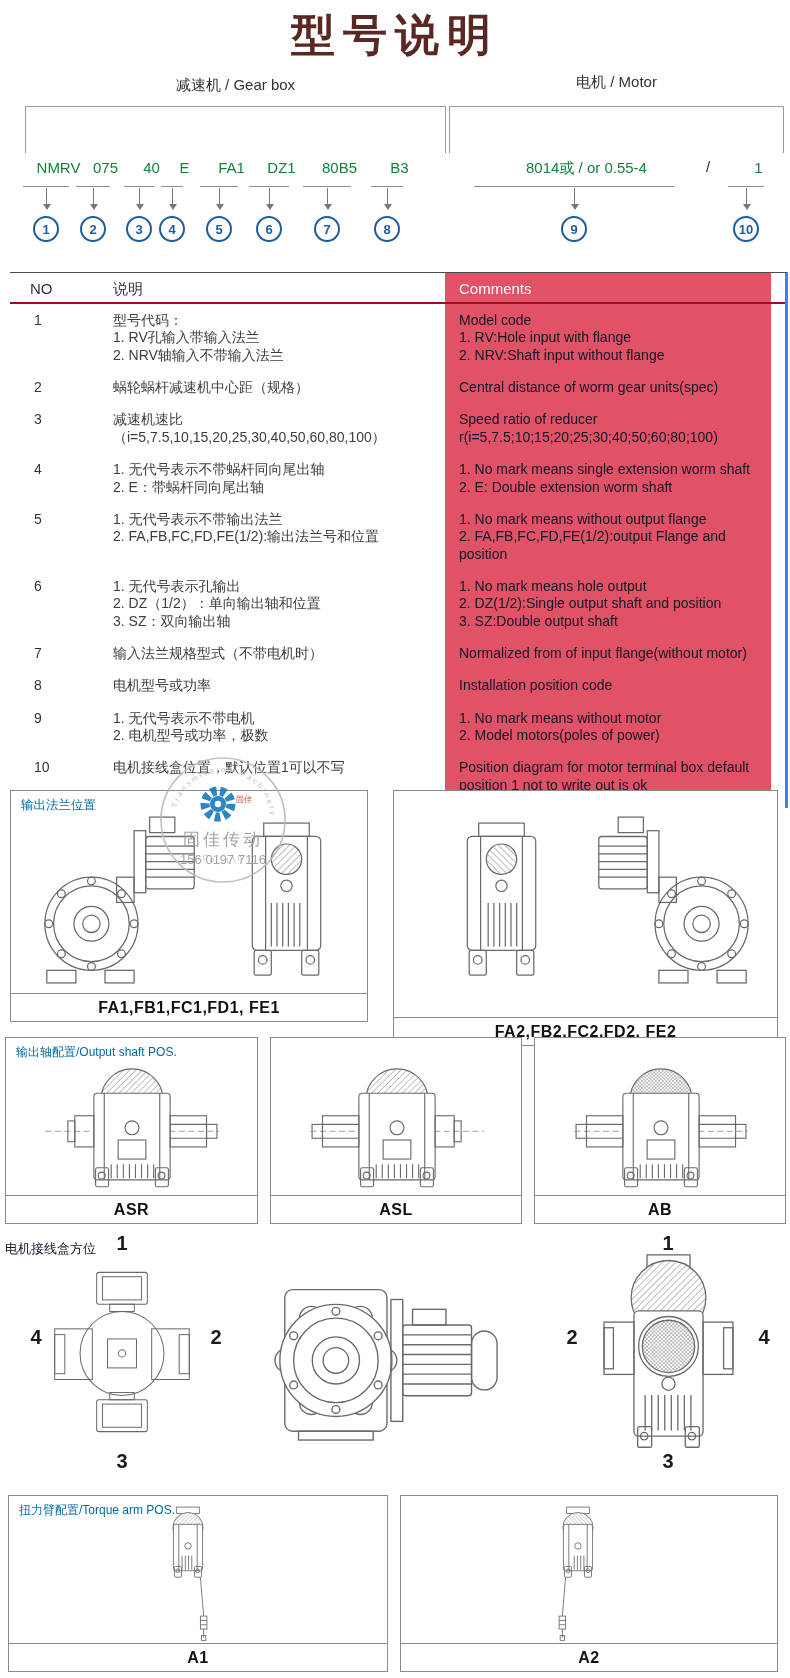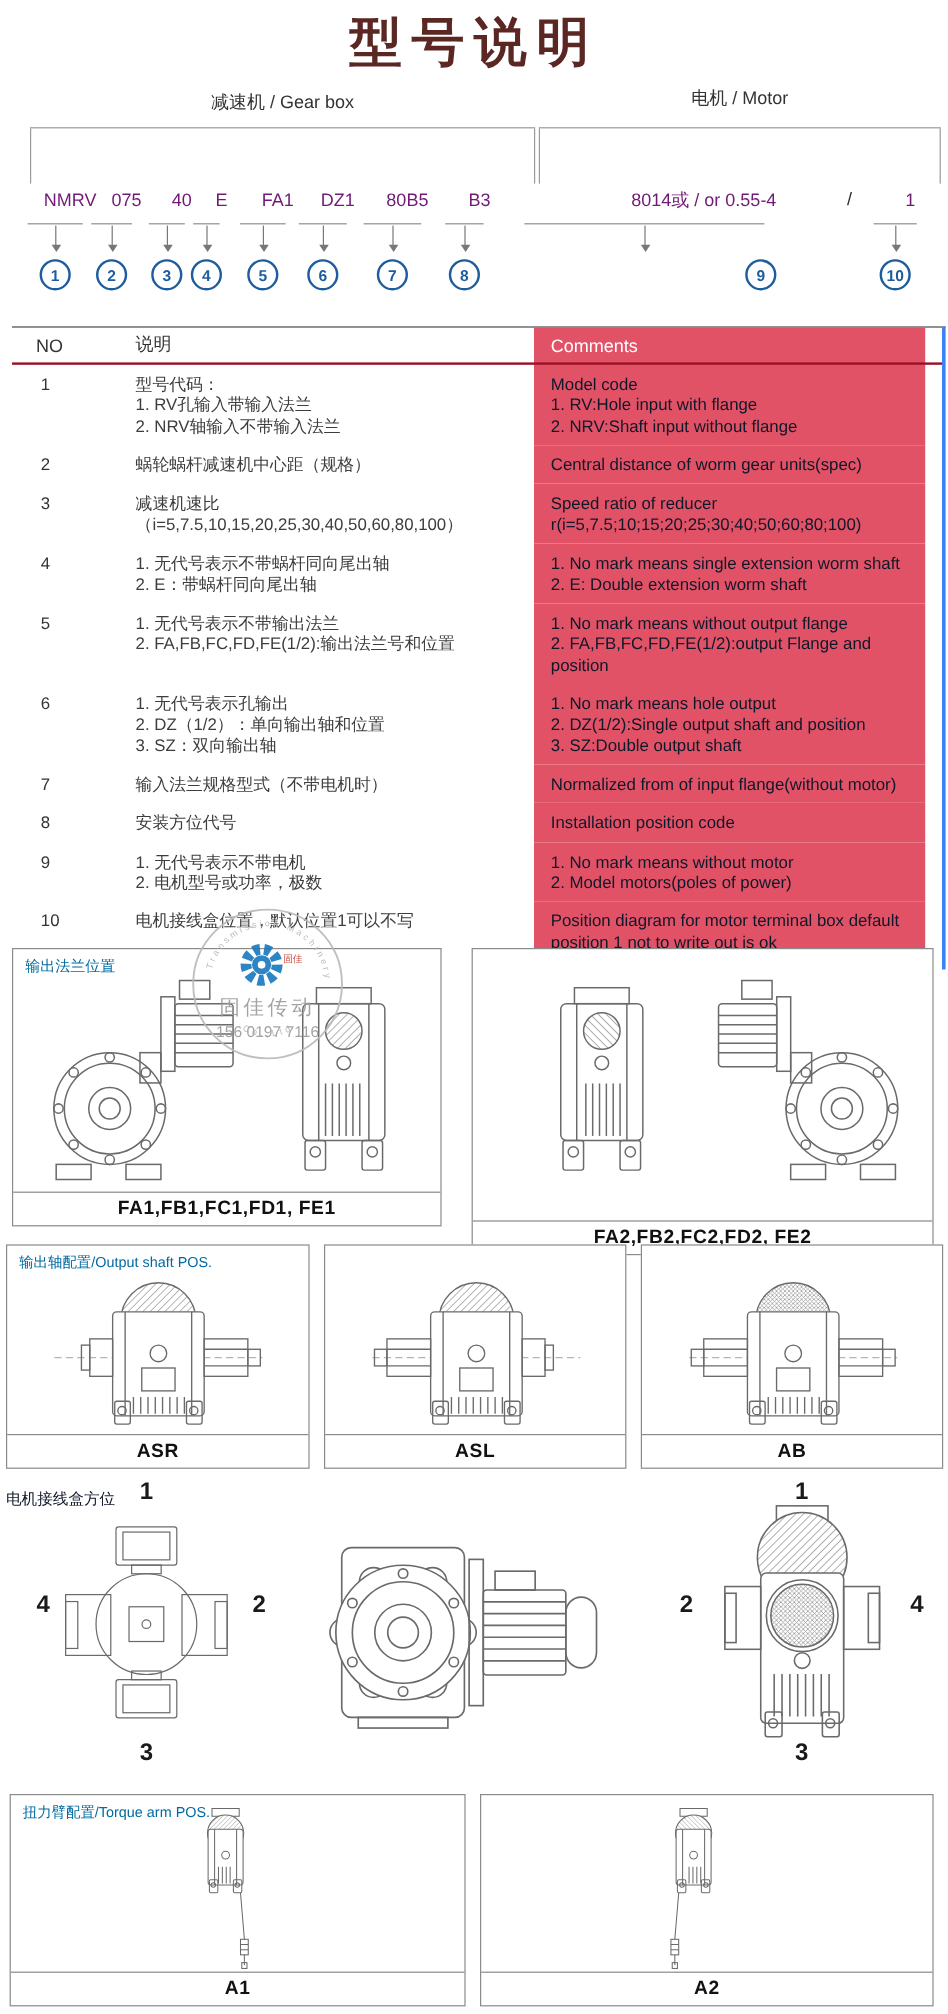--- a/index.html
+++ b/index.html
@@ -10,39 +10,39 @@
   .title{position:absolute;top:6px;left:0;width:100%;text-align:center;
          font-size:44px;font-weight:bold;color:#5a2723;letter-spacing:8px;}
 
   
   .diagram{position:absolute;top:70px;left:0;width:790px;height:200px;}
   .grp-label{position:absolute;top:6px;text-align:center;font-size:15px;color:#333;}
   .bracket{position:absolute;top:36px;height:46px;border-top:1px solid #9a9a9a;}
   .bracket:before,.bracket:after{content:"";position:absolute;top:0;height:46px;border-left:1px solid #9a9a9a;}
   .bracket:before{left:0;} .bracket:after{right:0;}
   .code{position:absolute;top:88px;text-align:center;}
-  .code-text{font-size:15px;color:#701a75;height:22px;line-height:20px;padding-left:25px;}
+  .code-text{font-size:15px;color:#15803d;height:22px;line-height:20px;padding-left:25px;}
   .code-u{height:0;border-top:1px solid #8f8f8f;margin:6px auto 0;}
   .code-arrow{position:relative;width:0;height:20px;border-left:1px solid #777;margin:1px auto 0;}
   .code-arrow:after{content:"";position:absolute;left:-4px;bottom:-6px;
       border:4px solid transparent;border-top:6px solid #777;}
   .code-num{margin-top:8px;}
   .numcircle{display:inline-flex;width:22px;height:22px;border:2px solid #1d5c9e;border-radius:50%;
       color:#1d5c9e;font-weight:bold;font-size:13px;align-items:center;justify-content:center;}
   .slash{position:absolute;top:88px;font-size:15px;color:#2b2b2b;text-align:center;}
 
   
   .spec-table{position:absolute;top:272px;left:10px;width:778px;
       border-top:1px solid #4a4a4a;border-right:3px solid #3b82f6;
       display:grid;grid-template-columns:93px 342px 1fr;box-sizing:border-box;}
   .spec-table .hline{position:absolute;top:29px;left:0;right:0;height:2px;background:#9c0f26;z-index:2;}
   .cell{box-sizing:border-box;font-size:14px;line-height:1.24;}
   .th{height:31px;font-size:15px;color:#333;}
   .th-no{padding:7px 0 0 20px;}
-  .th-desc{padding:7px 16px 0 10px;font-family:Liberation Mono, monospace;}
+  .th-desc{padding:7px 16px 0 10px;}
   .th-com{background:#e25266;color:#fff;padding:7px 0 0 14px;margin-right:14px;}
   .c-no{padding:8px 0 7px 24px;color:#333;}
   .c-desc{padding:8px 10px 7px 10px;color:#3d3d3d;white-space:pre-line;}
   .c-com{background:#e25266;color:#0f172a;padding:8px 12px 7px 14px;margin-right:14px;white-space:pre-line;}
   .c-last{padding-bottom:14px;}
 
   
   .watermark{position:absolute;left:156px;top:752px;width:134px;height:140px;z-index:6;opacity:.9;}
 
   
@@ -123,21 +123,21 @@
       <div class="code-u" style="width:48px;"></div>
       <div class="code-arrow"></div>
       <div class="code-num"><span class="numcircle">7</span></div>
     </div>
     <div class="code" style="left:342px;width:90px;">
       <div class="code-text">B3</div>
       <div class="code-u" style="width:32px;"></div>
       <div class="code-arrow"></div>
       <div class="code-num"><span class="numcircle">8</span></div>
     </div>
-    <div class="code" style="left:427px;width:220px;text-align:right;">
+    <div class="code" style="left:464px;width:220px;">
       <div class="code-text">8014或 / or 0.55-4</div>
       <div class="code-u" style="width:200px;"></div>
       <div class="code-arrow"></div>
       <div class="code-num"><span class="numcircle">9</span></div>
     </div>
     <div class="slash" style="left:690px;width:36px;">/</div>
     <div class="code" style="left:701px;width:90px;">
       <div class="code-text">1</div>
       <div class="code-u" style="width:36px;"></div>
       <div class="code-arrow"></div>
@@ -187,21 +187,21 @@
 3. SZ：双向输出轴</div>
     <div class="cell c-com">1. No mark means hole output
 2. DZ(1/2):Single output shaft and position
 3. SZ:Double output shaft</div>
 
     <div class="cell c-no">7</div>
     <div class="cell c-desc">输入法兰规格型式（不带电机时）</div>
     <div class="cell c-com">Normalized from of input flange(without motor)</div>
 
     <div class="cell c-no">8</div>
-    <div class="cell c-desc">安装方位代号</div>
+    <div class="cell c-desc">电机型号或功率</div>
     <div class="cell c-com">Installation position code</div>
 
     <div class="cell c-no">9</div>
     <div class="cell c-desc">1. 无代号表示不带电机
 2. 电机型号或功率，极数</div>
     <div class="cell c-com">1. No mark means without motor
 2. Model motors(poles of power)</div>
 
     <div class="cell c-no c-last">10</div>
     <div class="cell c-desc c-last">电机接线盒位置，默认位置1可以不写</div>

